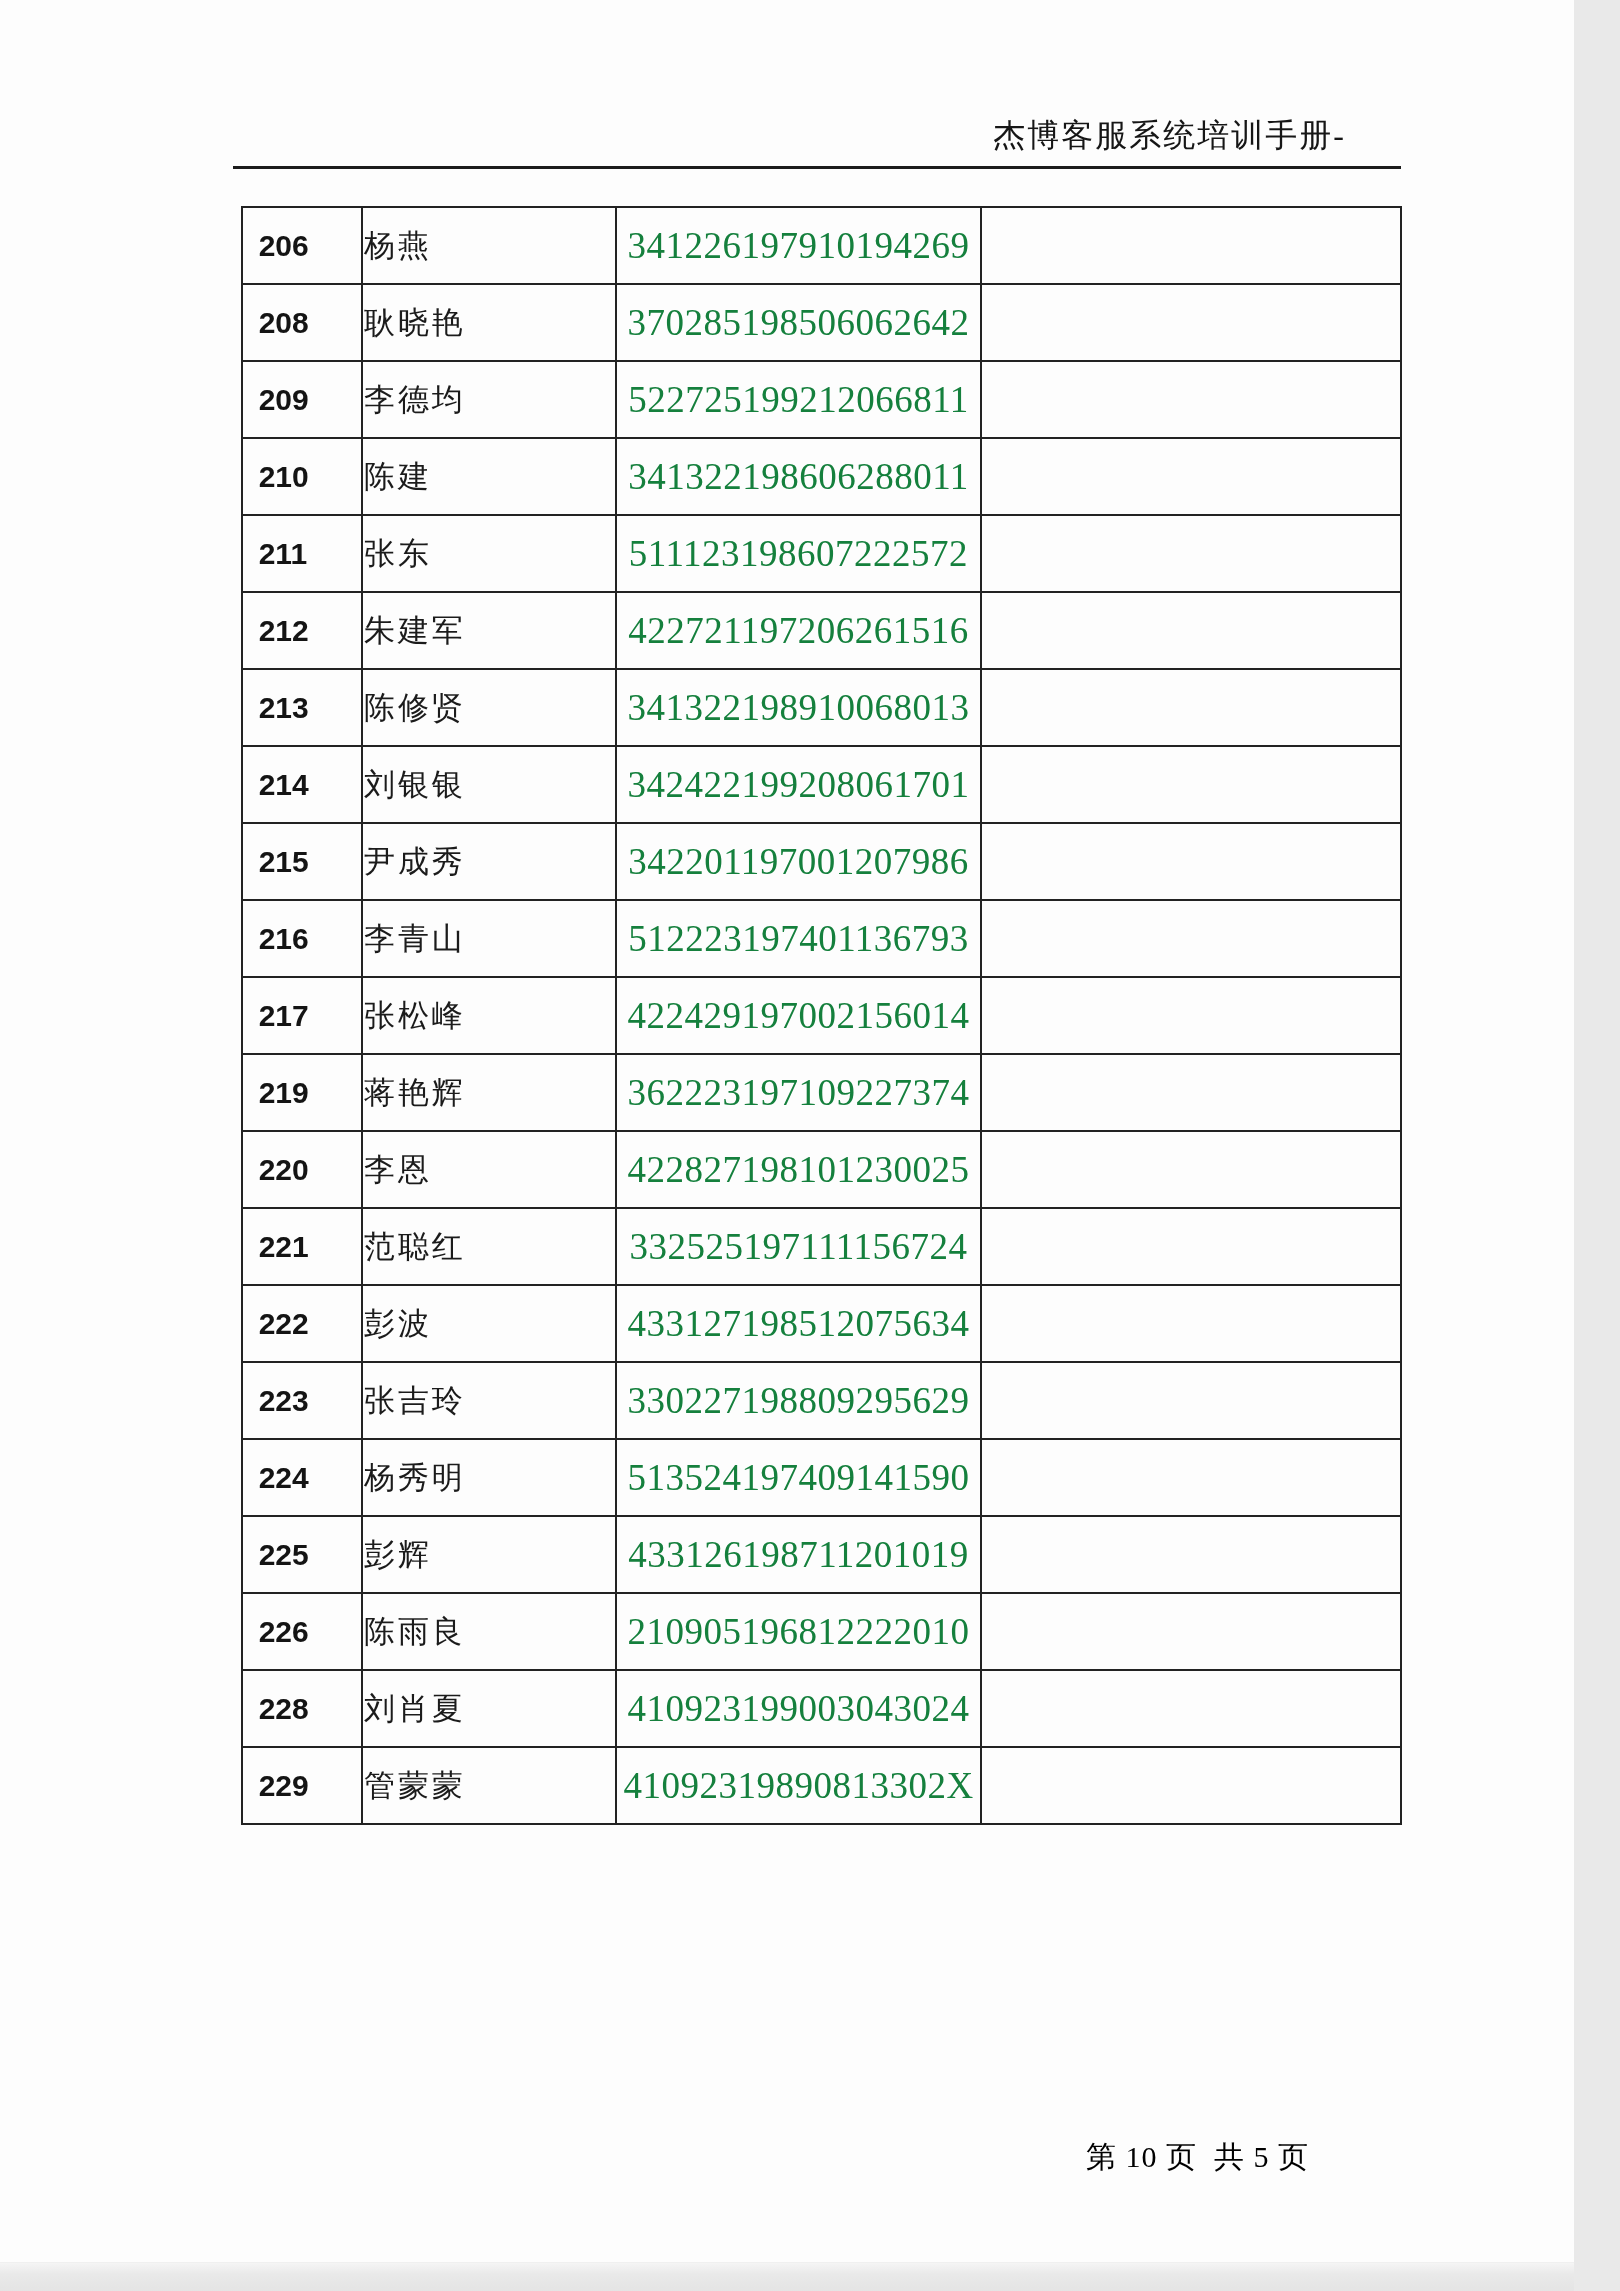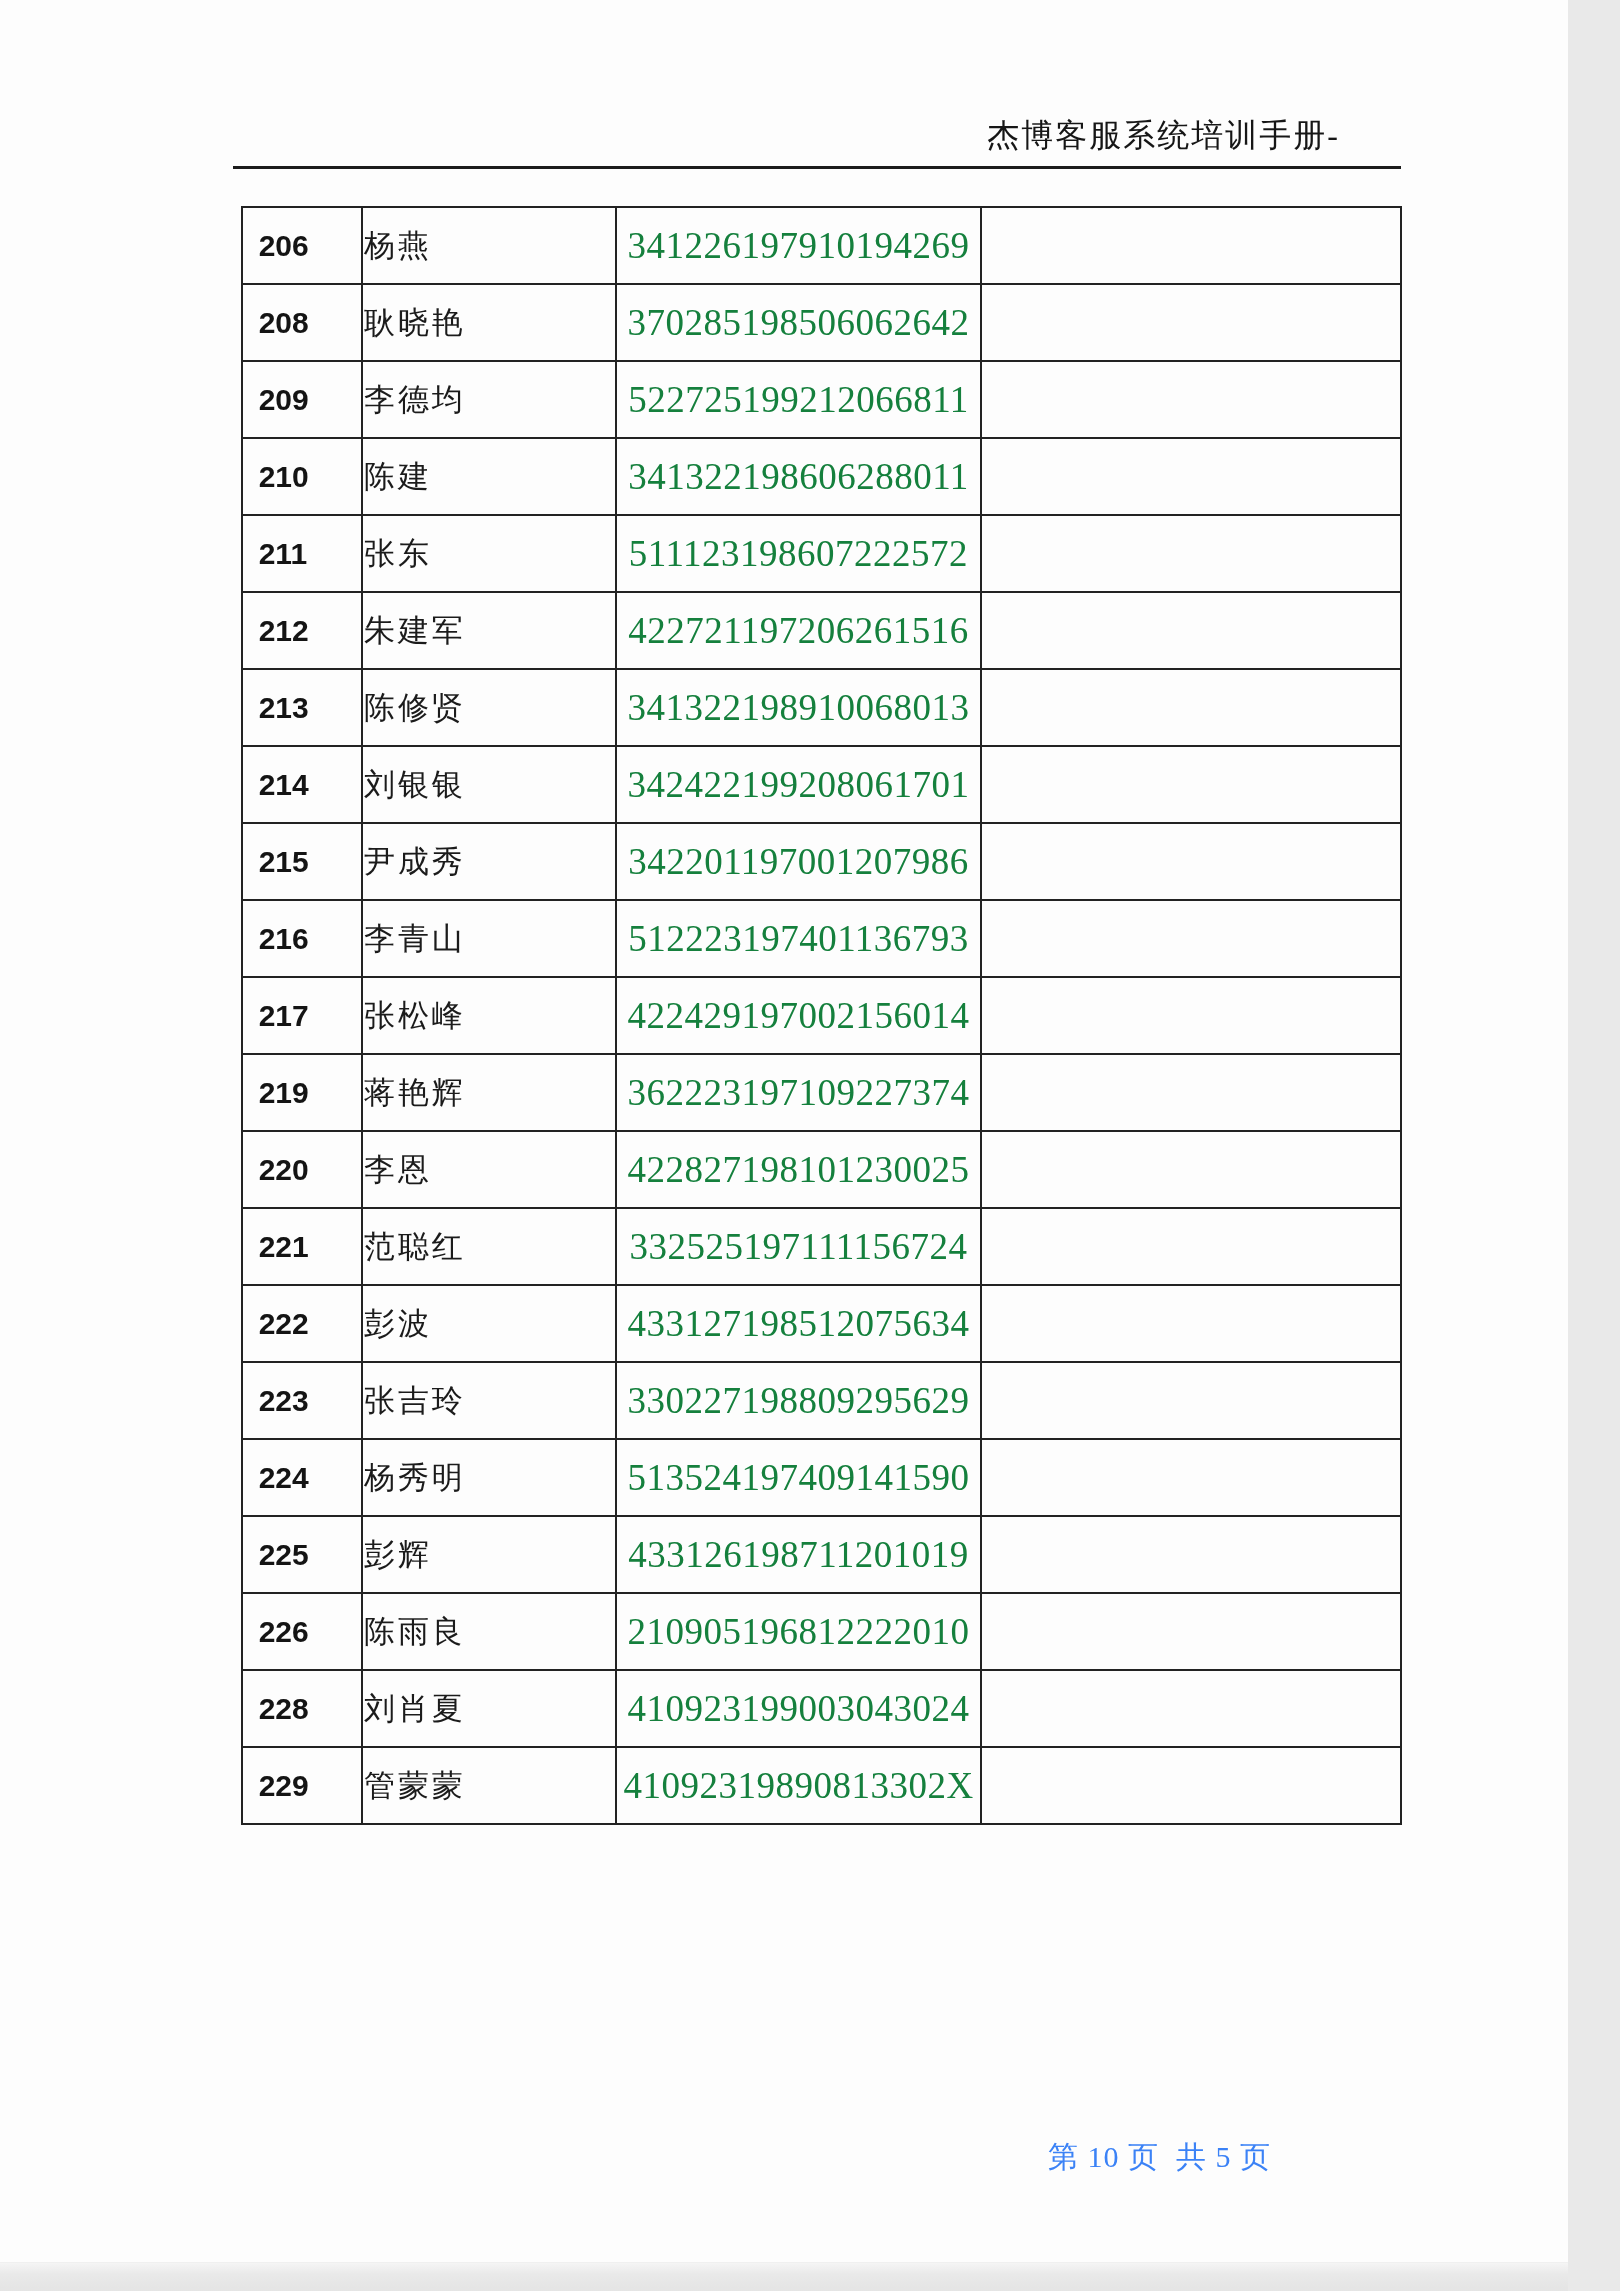--- a/index.html
+++ b/index.html
@@ -8,20 +8,21 @@
     background: #e9e9e9;
     font-family: "Liberation Serif", "DejaVu Serif", serif;
   }
   .page {
     position: relative;
     width: 1568px;
     height: 2292px;
     background: #fdfdfd;
     overflow: hidden;
     color: #1a1a1a;
+    padding-left: 6px;
   }
   .header-title {
     position: absolute;
     top: 114px;
     right: 228px;
     font-size: 32px;
     letter-spacing: 2px;
     color: #161616;
     white-space: nowrap;
   }
@@ -72,25 +73,25 @@
     text-align: center;
     letter-spacing: 0.5px;
     color: #15803d;
   }
   td.note-cell {
     
   }
   .footer {
     position: absolute;
     top: 2137px;
-    right: 297px;
+    right: 265px;
     font-size: 30px;
     letter-spacing: 1px;
     white-space: pre;
-    color: #3b82f6;
+    color: #000000;
   }
   .scan-edge {
     position: absolute;
     left: 0;
     right: 0;
     bottom: 0;
     height: 29px;
     background: linear-gradient(to bottom, #f5f5f5 0%, #e9e9e9 40%, #e4e4e4 100%);
     border-top: 1px solid #f0f0f0;
   }

